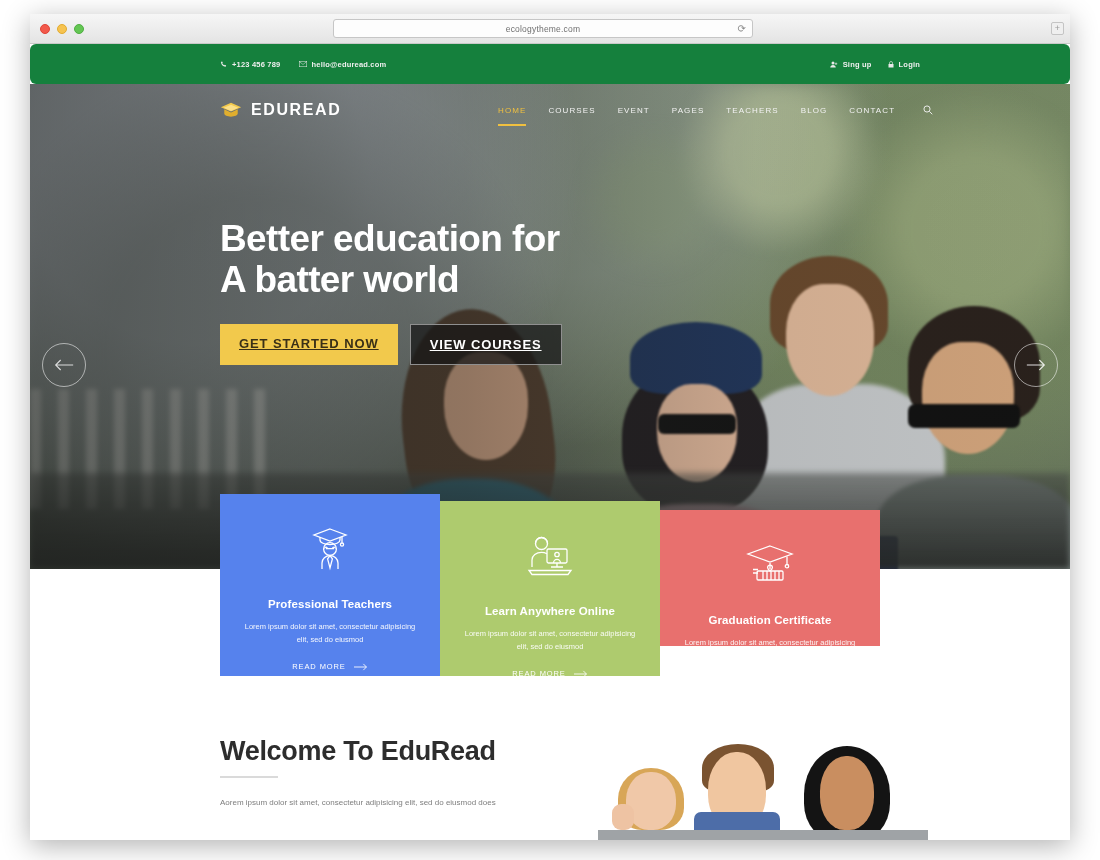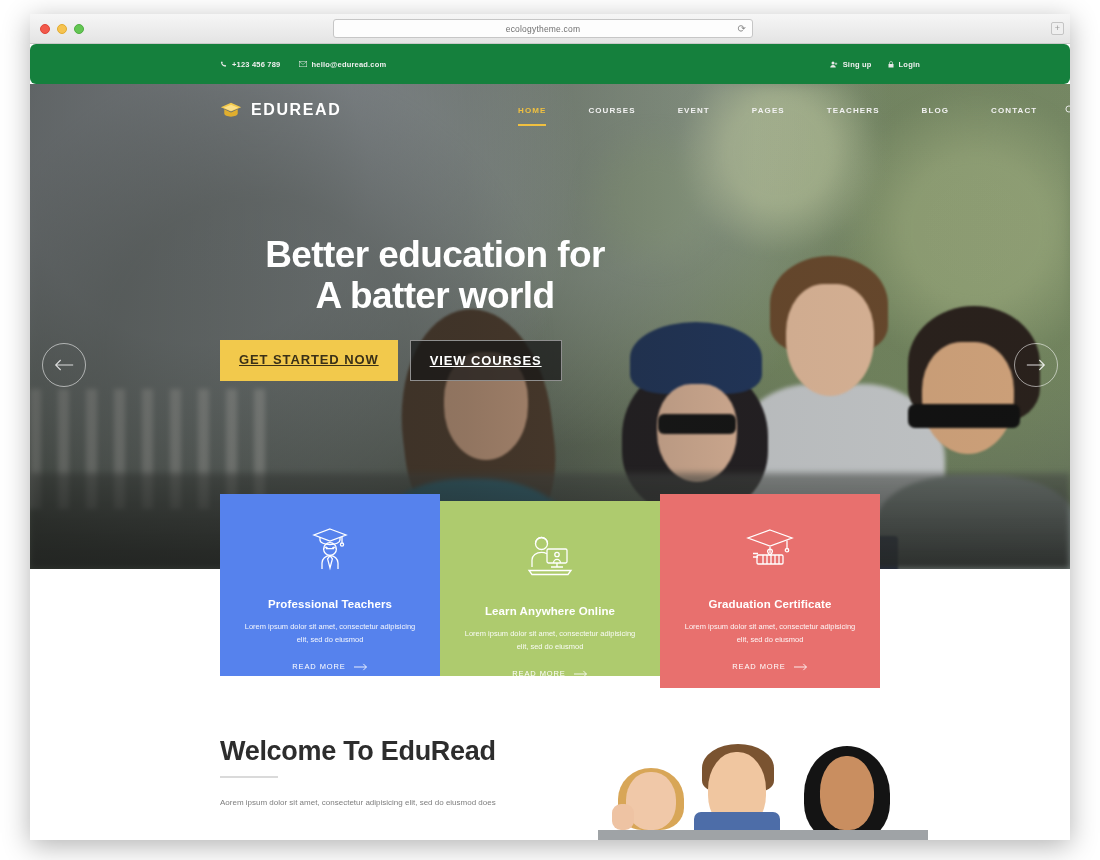--- a/index.html
+++ b/index.html
@@ -48,21 +48,21 @@
   .topbar {
     height:40px; background:#15803d; color:#e4e4e4;
     display:flex; align-items:center; position:relative; z-index:6;border-radius:6px;
   }
   .topbar .left { position:absolute; left:190px; display:flex; align-items:center; gap:18px; }
   .topbar .right { position:absolute; right:150px; display:flex; align-items:flex-end; gap:16px; }
   .tb-item { display:flex; align-items:center; gap:5px; font-size:7.5px; font-weight:bold; letter-spacing:.2px; color:#efefef; }
   .tb-item svg { display:block; }
 
   
-  .hero { position:relative; height:485px; overflow:hidden;text-align:center; }
+  .hero { position:relative; height:485px; overflow:hidden; }
   .hero-photo { position:absolute; inset:0; overflow:hidden; }
   
   .ph-sky { position:absolute; inset:0;
      background:
        radial-gradient(circle at 16% 18%, rgba(190,198,205,.95) 0 18%, rgba(0,0,0,0) 40%),
        radial-gradient(circle at 52% 8%, rgba(150,163,150,.8) 0 22%, rgba(0,0,0,0) 46%),
        radial-gradient(circle at 86% 12%, rgba(118,138,96,.9) 0 26%, rgba(0,0,0,0) 52%),
        linear-gradient(180deg,#9aa3a5 0%, #8e9792 28%, #6f7a6c 58%, #4f584c 100%);
   }
   .ph-bokeh { position:absolute; inset:0;
@@ -97,45 +97,45 @@
   .p-boy2-body { left:846px; top:392px; width:200px; height:120px; background:#7f8a86; border-radius:40% 40% 8% 8%; filter:blur(2px); }
   .p-bottle { left:498px; top:418px; width:30px; height:95px; background:rgba(200,215,225,.75); border-radius:10px 10px 4px 4px; filter:blur(1px); }
   .p-laptop { left:672px; top:452px; width:196px; height:62px; background:#2b3550; border-radius:4px; filter:blur(1px); }
   .hero-tint { position:absolute; inset:0; background:linear-gradient(90deg, rgba(30,32,30,.58) 0%, rgba(30,32,30,.38) 42%, rgba(30,32,30,.10) 70%, rgba(30,32,30,.05) 100%); }
 
   
   .navwrap { position:relative; z-index:5; height:52px; display:flex; align-items:center; }
   .logo { position:absolute; left:190px; display:flex; align-items:center; gap:9px; }
   .logo-text { color:#fff; font-size:16px; font-weight:bold; letter-spacing:1.6px; }
   .nav { position:absolute; left:468px; display:flex; align-items:center; gap:22px; }
-  .nav a { color:#f2f2f2; font-size:8px; font-weight:bold; letter-spacing:1.1px; text-decoration:none; position:relative; padding:6px 0;margin-left:20px; }
+  .nav a { color:#f2f2f2; font-size:8px; font-weight:normal; letter-spacing:1.1px; text-decoration:none; position:relative; padding:6px 0; }
   .nav a.active { color:#f0c040; }
   .nav a.active::after { content:""; position:absolute; left:0; right:0; bottom:-5px; height:2px; background:#f0c040; }
   .nav .search-ic { color:#f2f2f2; margin-left:6px; }
 
   
-  .hero-copy { position:absolute; left:190px; top:150px; z-index:5; width:430px; }
+  .hero-copy { position:absolute; left:190px; top:134px; z-index:5; width:430px; }
   .hero-h1 { color:#fff; font-size:37px; line-height:41px; font-weight:bold; letter-spacing:-.6px; }
   .hero-p { color:#ebebeb; font-size:8.2px; line-height:14px; margin-top:16px; width:375px; }
   .hero-btns { margin-top:24px; display:flex; gap:12px; }
   .btn { font-size:13px; font-weight:bold; letter-spacing:.9px; padding:12px 19px; display:inline-block; }
   .btn-primary { background:#f2c94c; color:#3a3017; }
   .btn-ghost { background:rgba(22,22,22,.72); color:#fff; border:1px solid #8f8f8f; }
 
   
   .arrow { position:absolute; top:259px; width:44px; height:44px; border:1px solid rgba(255,255,255,.55);
      border-radius:50%; z-index:5; display:flex; align-items:center; justify-content:center; }
   .arrow.left { left:12px; } .arrow.right { right:12px; }
 
   
   .cards { position:absolute; left:190px; top:450px; width:660px; height:182px; display:flex; z-index:7; }
   .card { width:220px; padding:26px 22px 0; text-align:center; color:#fff; position:relative; }
   .card.blue { background:#5682ed; height:182px; }
   .card.green { background:#aecb6e; height:175px; margin-top:7px; }
-  .card.red   { background:#e8706e; height:194px; }
+  .card.red   { background:#e8706e; height:136px;margin-top:16px; }
   .card .ic { height:58px; display:flex; align-items:center; justify-content:center; }
   .card h3 { font-size:11.5px; font-weight:bold; margin-top:20px; letter-spacing:.1px; }
   .card p  { font-size:7.5px; line-height:13px; margin-top:10px; color:rgba(255,255,255,.93); }
   .card .more { font-size:7.5px; letter-spacing:.9px; margin-top:16px; display:inline-flex; align-items:flex-end; gap:8px; }
 
   
   .welcome { position:absolute; left:0; right:0; top:660px; height:136px; background:#fff; }
   .welcome h2 { position:absolute; left:190px; top:32px; font-size:27px; font-weight:bold; color:#2d2d2d; letter-spacing:-.3px; }
   .welcome .rule { position:absolute; left:190px; top:72px; width:58px; height:2px; background:#dadada; }
   .welcome p { position:absolute; left:190px; top:92px; width:400px; font-size:8px; color:#7e7e7e; line-height:14px; }

